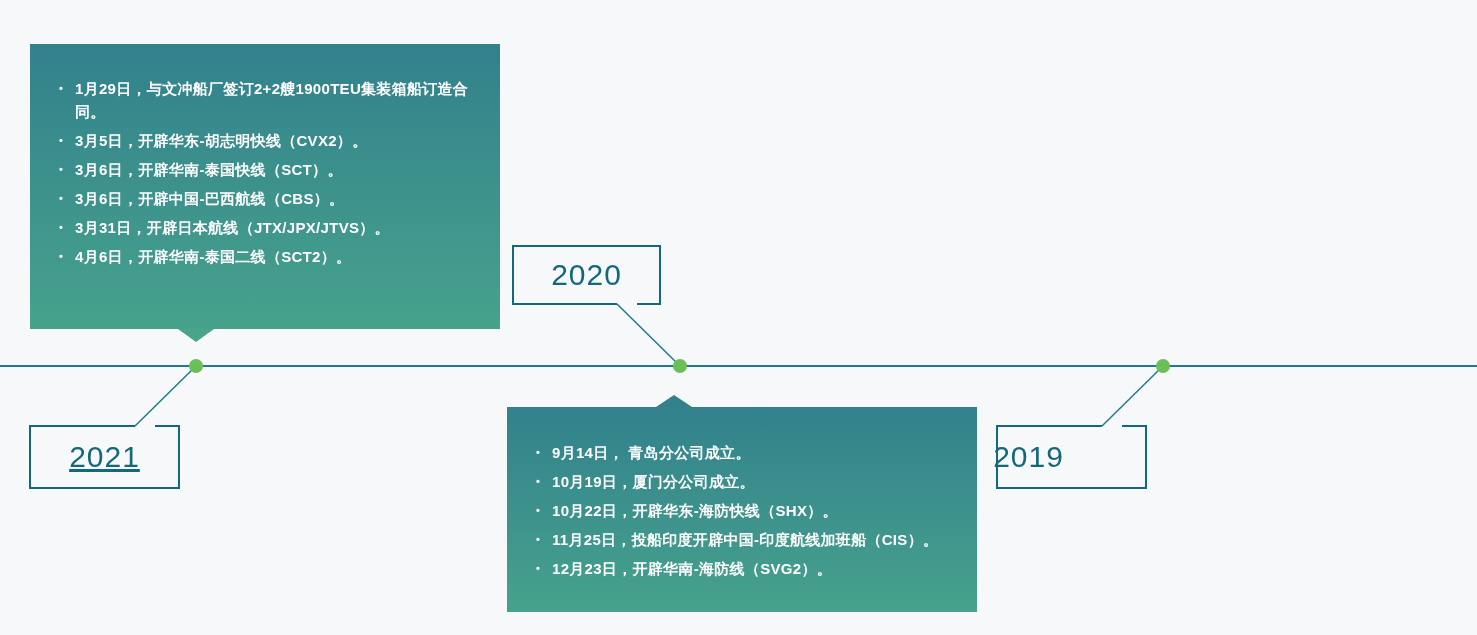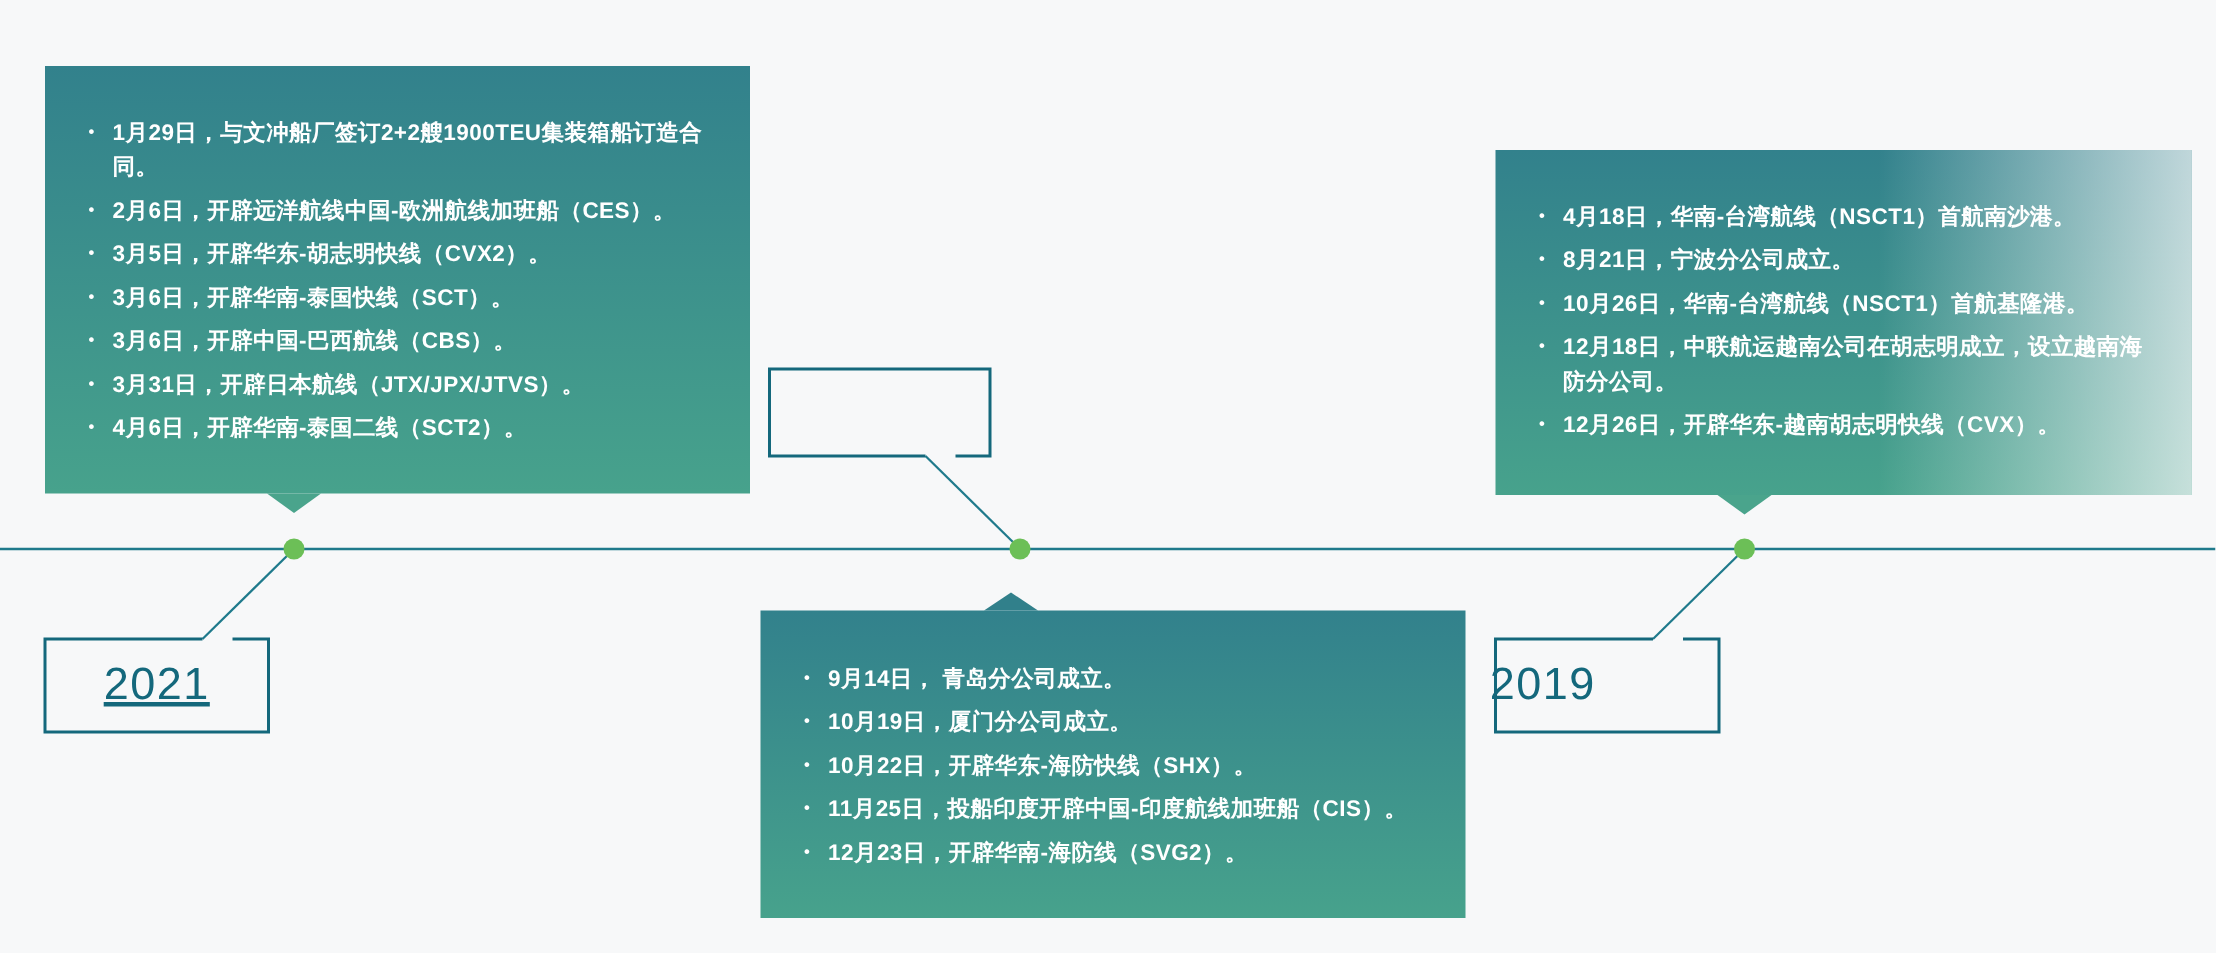--- a/index.html
+++ b/index.html
@@ -56,52 +56,44 @@
     <path class="year-border" d="M 1102 426 L 997 426 L 997 488 L 1146 488 L 1146 426 L 1122 426"></path>
 
     <circle class="dot" cx="196" cy="366" r="7"></circle>
     <circle class="dot" cx="680" cy="366" r="7"></circle>
     <circle class="dot" cx="1163" cy="366" r="7"></circle>
   </svg>
 
   <div class="card card-2021">
     <ul>
       <li>1月29日，与文冲船厂签订2+2艘1900TEU集装箱船订造合同。</li>
-      <li>2月6日，开辟远洋航线中国-欧洲航线加班船（CES）。</li>
       <li>3月5日，开辟华东-胡志明快线（CVX2）。</li>
       <li>3月6日，开辟华南-泰国快线（SCT）。</li>
       <li>3月6日，开辟中国-巴西航线（CBS）。</li>
       <li>3月31日，开辟日本航线（JTX/JPX/JTVS）。</li>
       <li>4月6日，开辟华南-泰国二线（SCT2）。</li>
     </ul>
     <div class="pointer down" style="left:148px;"></div>
   </div>
 
   <div class="card card-2020">
     <ul>
       <li>9月14日， 青岛分公司成立。</li>
       <li>10月19日，厦门分公司成立。</li>
       <li>10月22日，开辟华东-海防快线（SHX）。</li>
       <li>11月25日，投船印度开辟中国-印度航线加班船（CIS）。</li>
       <li>12月23日，开辟华南-海防线（SVG2）。</li>
     </ul>
     <div class="pointer up" style="left:149px;"></div>
   </div>
 
-  <div class="card card-2019 fade-right">
-    <ul>
-      <li>4月18日，华南-台湾航线（NSCT1）首航南沙港。</li>
-      <li>8月21日，宁波分公司成立。</li>
-      <li>10月26日，华南-台湾航线（NSCT1）首航基隆港。</li>
-      <li>12月18日，中联航运越南公司在胡志明成立，设立越南海防分公司。</li>
-      <li>12月26日，开辟华东-越南胡志明快线（CVX）。</li>
-    </ul>
-    <div class="pointer down" style="left:148px;"></div>
-  </div>
 
   <div class="yearbox yb-2021">
     <span>2021</span>
+  </div>
+  <div class="yearbox yb-2020">
+    <span>2020</span>
   </div>
   <div class="yearbox yb-2019">
     <span>2019</span>
   </div>
 
 </div>
 
 </body></html>

